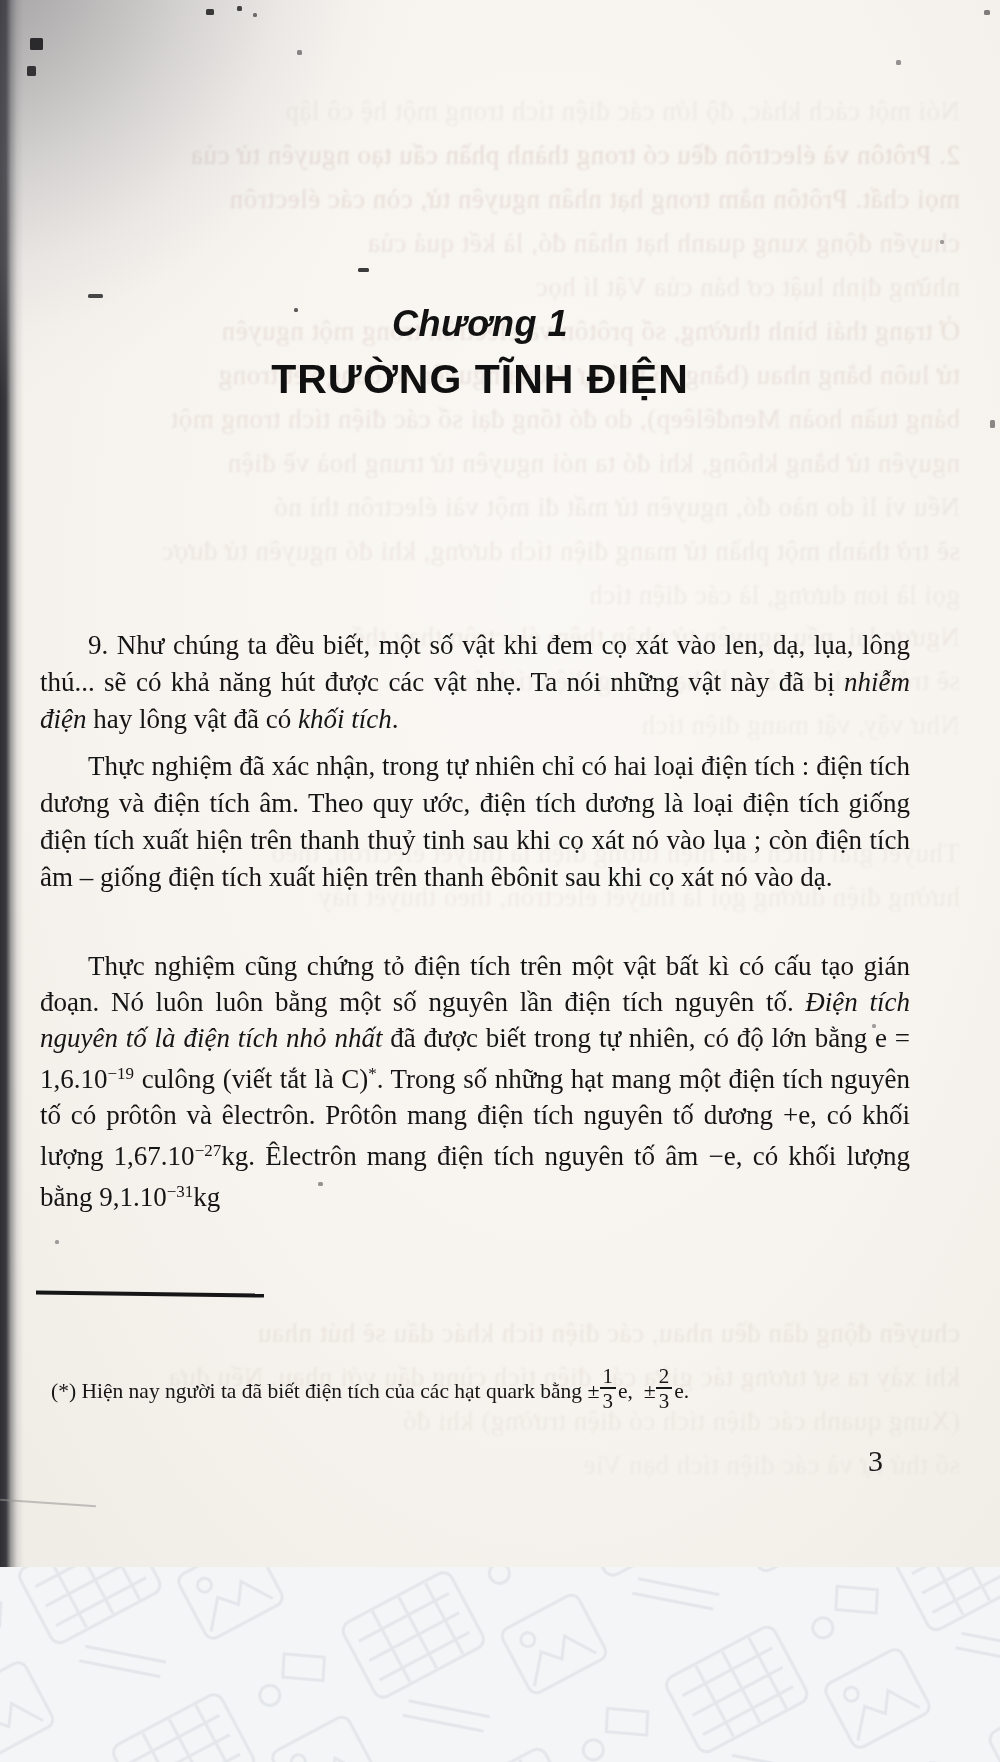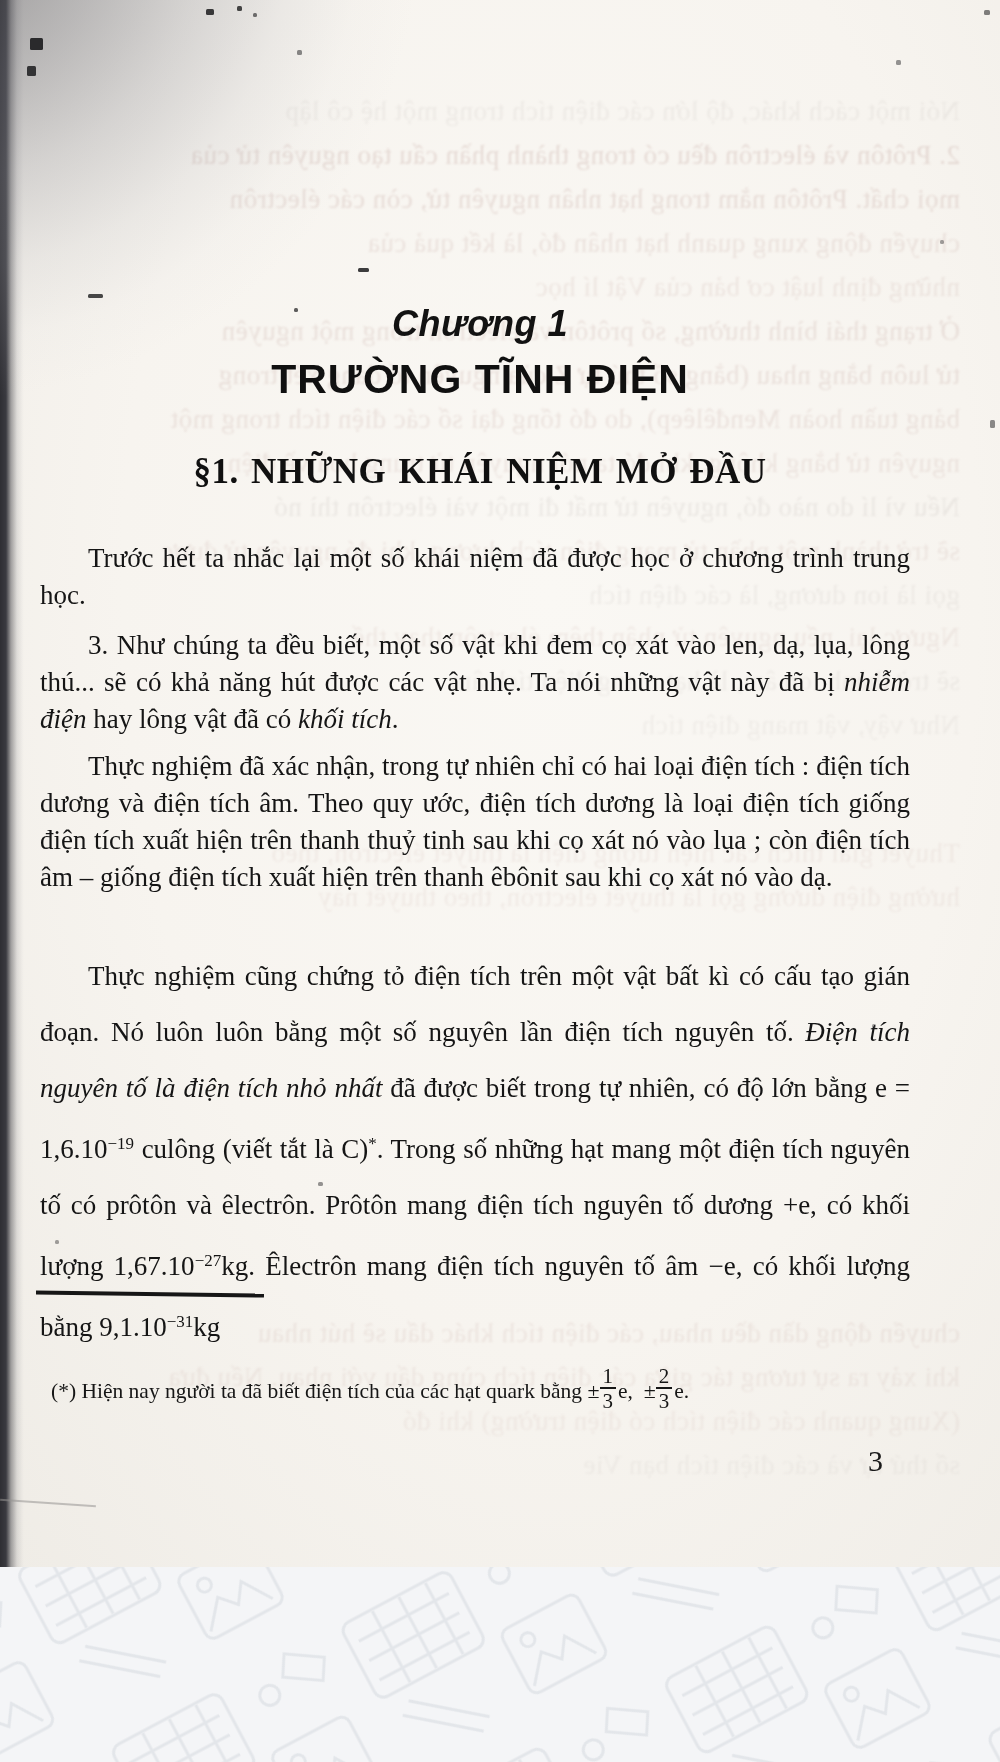--- a/index.html
+++ b/index.html
@@ -52,21 +52,21 @@
   }
   
   .para{
     position:absolute;left:40px;width:870px;margin:0;
     color:#151515;font-size:27px;line-height:37px;
     text-align:justify;text-indent:48px;
   }
   .p1{top:540px;}
   .p2{top:627px;}
   .p3{top:748px;}
-  .p4{top:948px;line-height:56px;}
+  .p4{top:948px;line-height:36px;}
   .it{font-style:italic;}
   .sup{font-size:17px;vertical-align:9px;letter-spacing:0;}
   
   .footnote-rule{
     position:absolute;left:36px;top:1292px;width:228px;height:4px;
     background:#161616;transform:rotate(.8deg);
   }
   .footnote{
     position:absolute;left:36px;top:1352px;width:860px;margin:15px;
     color:#161616;font-size:21.5px;line-height:26px;
@@ -121,25 +121,23 @@
       <div class="bleed" style="top: 1406px; opacity: 0.12; color: rgb(181, 145, 138);">(Xung quanh các điện tích có điện trường) khi đó</div>
       <div class="bleed" style="top: 1450px; opacity: 0.1; color: rgb(163, 154, 150);">số thứ tự và các điện tích bạn Vie</div>
     </div>
 
   <div class="edge-left"></div>
   <div class="shadow-topleft"></div>
   <div class="scan-bottom-smudge"></div>
 
   <div class="chapter-label">Chương 1</div>
   <div class="chapter-title">TRƯỜNG TĨNH ĐIỆN</div>
-  <div class="section-heading">§1. NHỮNG KHÁI NIỆM MỞ ĐẦU</div>
 
-  <p class="para p1"><span>Trước hết ta nhắc lại một số khái niệm đã được học ở chương trình trung học.</span></p>
 
-  <p class="para p2"><span>3. Như chúng ta đều biết, một số vật khi đem cọ xát vào len, dạ, lụa, lông thú... sẽ có khả năng hút được các vật nhẹ. Ta nói những vật này đã bị </span><span class="it">nhiễm điện</span><span> hay lông vật đã có </span><span class="it">khối tích</span><span>.</span></p>
+  <p class="para p2"><span>9. Như chúng ta đều biết, một số vật khi đem cọ xát vào len, dạ, lụa, lông thú... sẽ có khả năng hút được các vật nhẹ. Ta nói những vật này đã bị </span><span class="it">nhiễm điện</span><span> hay lông vật đã có </span><span class="it">khối tích</span><span>.</span></p>
 
   <p class="para p3"><span>Thực nghiệm đã xác nhận, trong tự nhiên chỉ có hai loại điện tích : điện tích dương và điện tích âm. Theo quy ước, điện tích dương là loại điện tích giống điện tích xuất hiện trên thanh thuỷ tinh sau khi cọ xát nó vào lụa ; còn điện tích âm – giống điện tích xuất hiện trên thanh êbônit sau khi cọ xát nó vào dạ.</span></p>
 
   <p class="para p4"><span>Thực nghiệm cũng chứng tỏ điện tích trên một vật bất kì có cấu tạo gián đoạn. Nó luôn luôn bằng một số nguyên lần điện tích nguyên tố. </span><span class="it">Điện tích nguyên tố là điện tích nhỏ nhất</span><span> đã được biết trong tự nhiên, có độ lớn bằng e = 1,6.10</span><span class="sup">−19</span><span> culông (viết tắt là C)</span><span class="sup">*</span><span>. Trong số những hạt mang một điện tích nguyên tố có prôtôn và êlectrôn. Prôtôn mang điện tích nguyên tố dương +e, có khối lượng 1,67.10</span><span class="sup">−27</span><span>kg. Êlectrôn mang điện tích nguyên tố âm −e, có khối lượng bằng 9,1.10</span><span class="sup">−31</span><span>kg</span></p>
 
   <div class="footnote-rule"></div>
 
   <p class="footnote"><span>(*) Hiện nay người ta đã biết điện tích của các hạt quark bằng </span><span class="pm">±</span><span class="frac">
         <span class="num">1</span>
         <span class="den">3</span>

